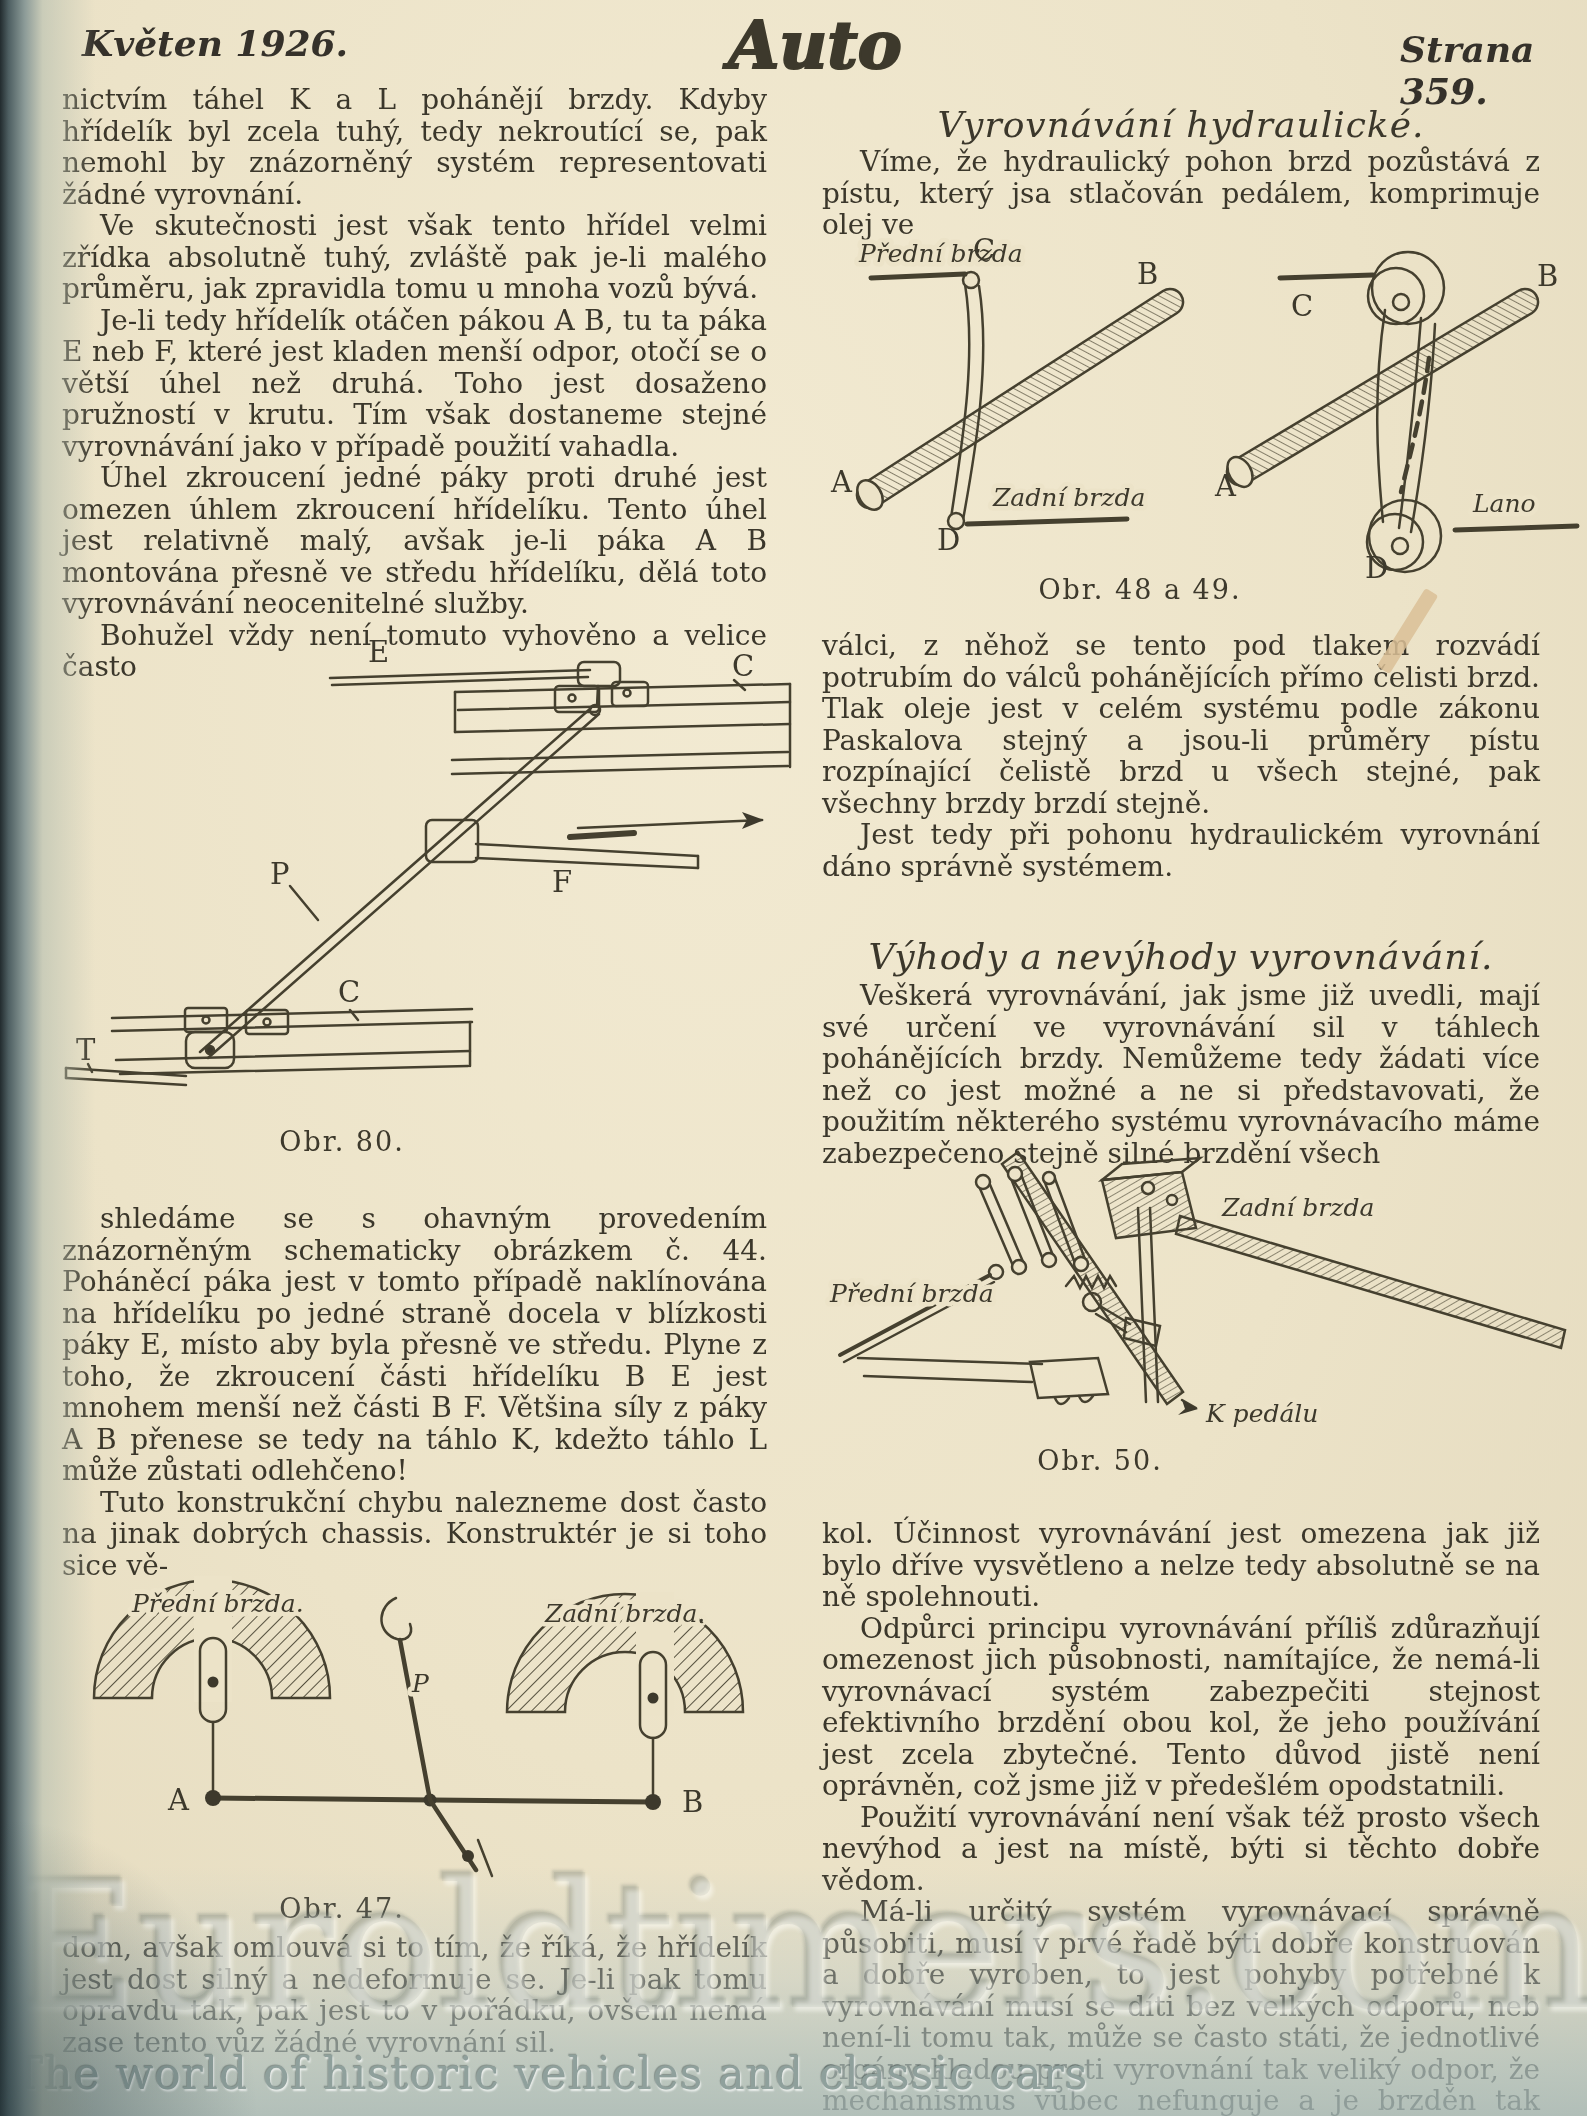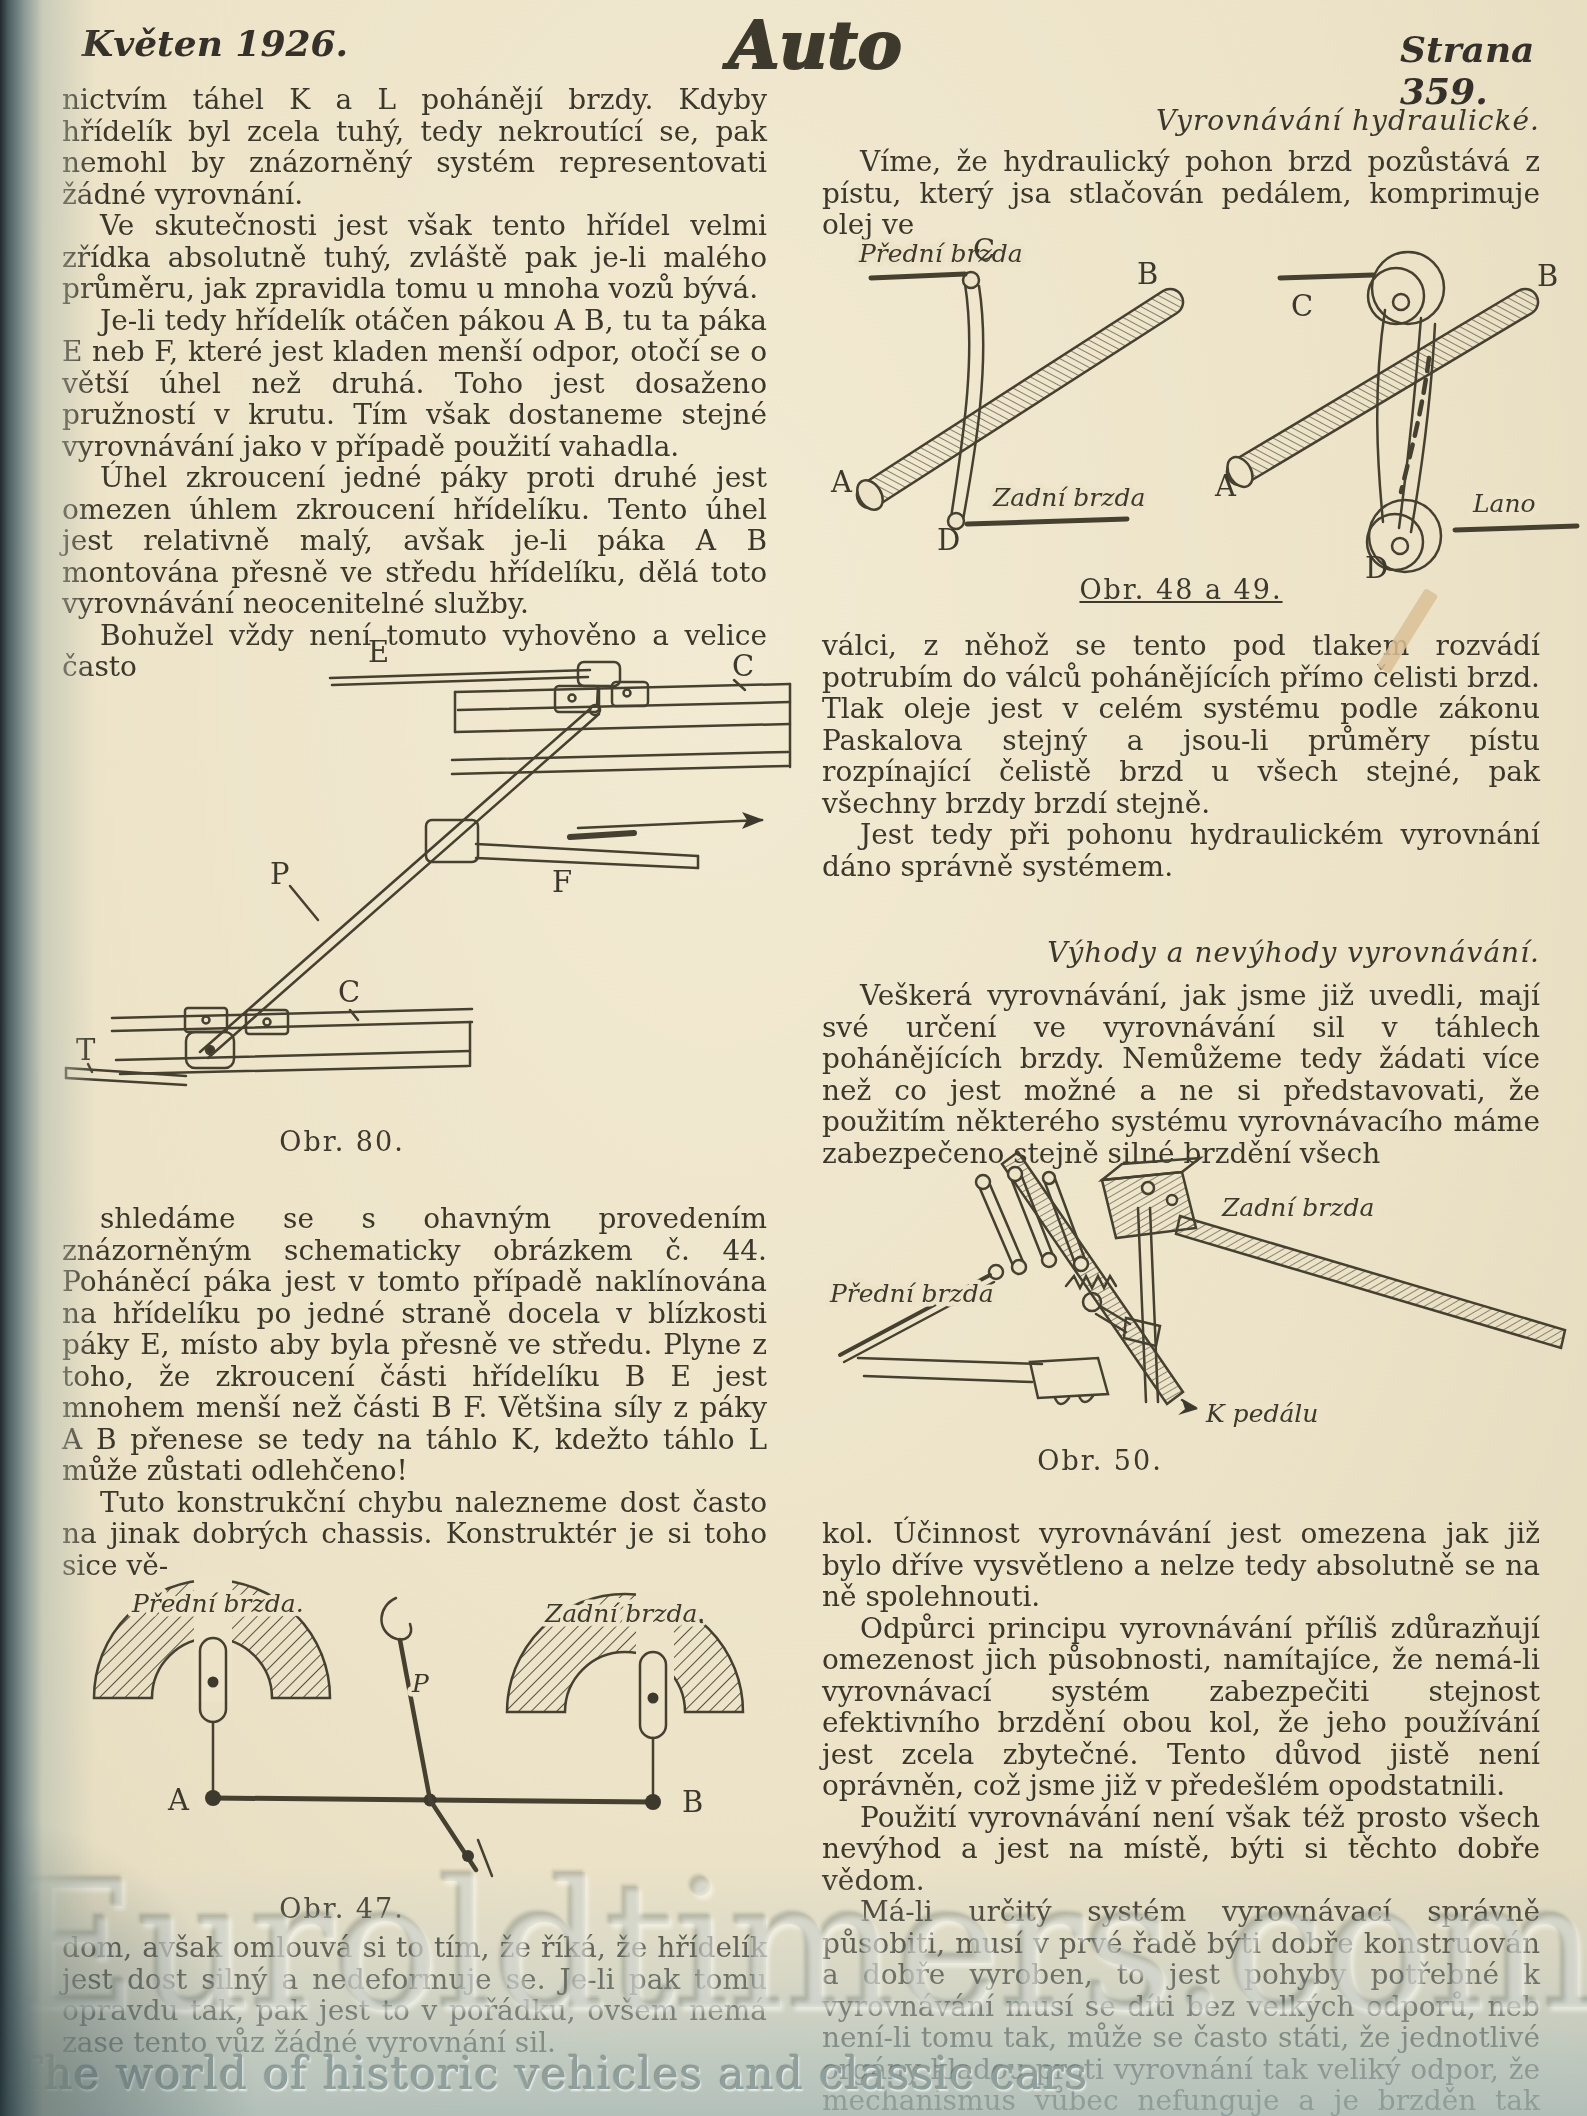--- a/index.html
+++ b/index.html
@@ -7,21 +7,21 @@
   #page{position:relative;width:1587px;height:2116px;
     background:radial-gradient(ellipse at 45% 30%, #f2ead2 0%, #ece3c8 55%, #e3d9bd 100%);
     font-family:"DejaVu Serif", serif;color:#3b372b;}
   .abs{position:absolute;}
   
   .hdr{font-style:italic;font-weight:bold;font-size:36px;color:#35312a;}
   
   .block{position:absolute;text-align:justify;font-size:28px;line-height:31.5px;color:#3b372b;}
   .block p{margin:0;text-indent:38px;}
   .block p.ni{text-indent:0;}
-  .heading{position:absolute;text-align:right;font-style:italic;font-size:28px;letter-spacing:1px;color:#3b372b;}
+  .heading{position:absolute;text-align:center;font-style:italic;font-size:36px;letter-spacing:1px;color:#3b372b;}
   .figcap{position:absolute;text-align:center;font-size:27px;color:#3d392c;letter-spacing:2px;}
   
   svg{overflow:visible;}
   svg text{font-family:"DejaVu Serif",serif;fill:#3d392c;}
   .lbl{font-style:italic;font-size:25px;}
   .big{font-size:29px;}
   .halo{paint-order:stroke;stroke:#ece3c8;stroke-width:9px;stroke-linejoin:round;}
   .ink{stroke:#45402f;fill:none;stroke-width:2.5;stroke-linecap:round;}
   .dot{fill:#3d392c;stroke:none;}
   
@@ -219,21 +219,21 @@
     <text class="big" x="312" y="44">B</text>
     <text class="big" x="6" y="252">A</text>
     <text class="big" x="112" y="310">D</text>
     <text class="lbl halo" x="168" y="266">Zadní brzda</text>
     <text class="big" x="466" y="76">C</text>
     <text class="big" x="712" y="46">B</text>
     <text class="big" x="390" y="256">A</text>
     <text class="big" x="540" y="338">D</text>
     <text class="lbl halo" x="648" y="272">Lano</text>
   </svg>
-  <div class="figcap" style="left:921px;top:574px;width:520px;text-decoration:underline;">Obr. 48 a 49.</div>
+  <div class="figcap" style="left:880px;top:574px;width:520px;">Obr. 48 a 49.</div>
   <div class="tape"></div>
 
   <div class="block" style="left:822px;top:630px;width:718px;">
     <p class="ni">válci, z něhož se tento pod tlakem rozvádí potrubím do válců pohánějících přímo čelisti brzd. Tlak oleje jest v celém systému podle zákonu Paskalova stejný a jsou-li průměry pístu rozpínající čelistě brzd u všech stejné, pak všechny brzdy brzdí stejně.</p>
     <p>Jest tedy při pohonu hydraulickém vyrovnání dáno správně systémem.</p>
   </div>
 
   <div class="heading" style="left:822px;top:936px;width:718px;">Výhody a nevýhody vyrovnávání.</div>
 
   <div class="block" style="left:822px;top:980px;width:718px;">

